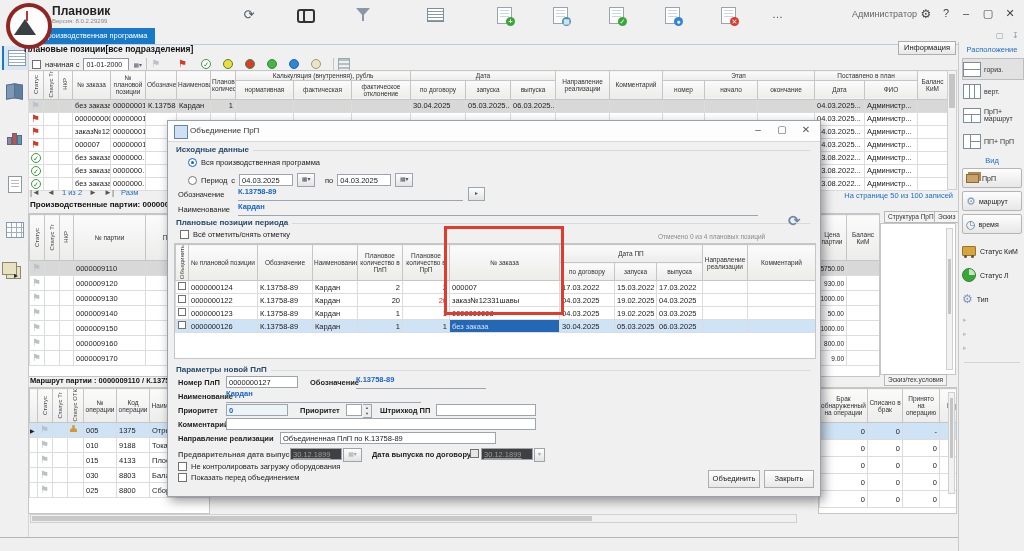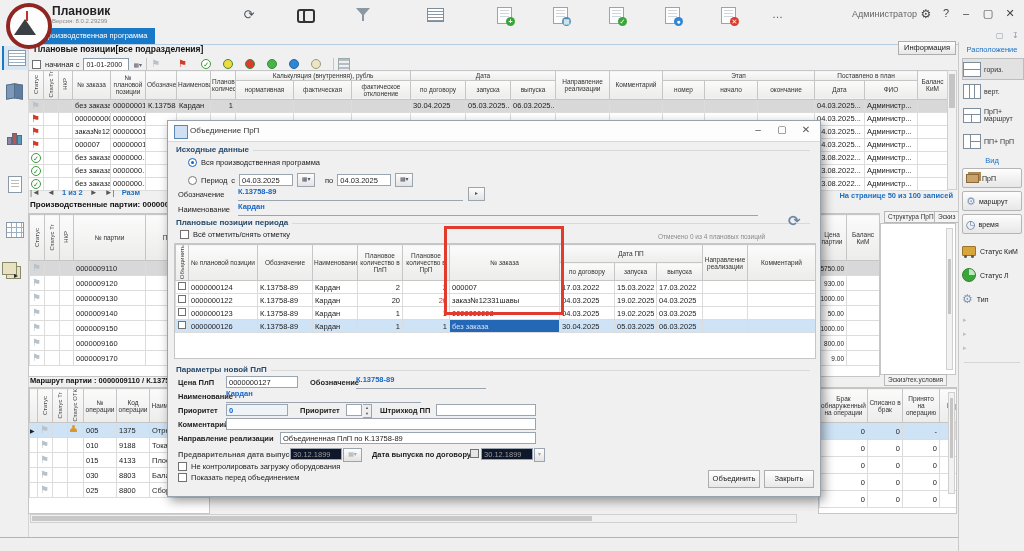--- a/index.html
+++ b/index.html
@@ -57,21 +57,21 @@
   .mini i{position:absolute;background:#7f8c99;}
   .vbtn{left:3px;width:60px;height:20px;border:1px solid #b5b5b5;border-radius:2px;background:linear-gradient(#fdfdfd,#e7e7e7);display:flex;align-items:center;gap:3px;padding:0 3px;font-size:7px;cursor:pointer;box-sizing:border-box;}
   .flaticon{left:3px;width:62px;height:22px;display:flex;align-items:center;gap:4px;font-size:7px;cursor:pointer;}
   .kimbox{width:12px;height:8px;background:#d8a43c;border:1px solid #9a7428;border-radius:1px;position:relative;flex:none;}
   .kimbox i{position:absolute;bottom:-3px;width:3px;height:3px;border-radius:50%;background:#555;}
   .greenpie{width:12px;height:12px;border-radius:50%;background:conic-gradient(#bfe8bf 0 90deg,#3aa63a 90deg 360deg);border:1px solid #2c7e2c;flex:none;}
   .gearblue{color:#7c96b8;font-size:11px;flex:none;}
   .chev{color:#c0c0c0;font-size:7px;left:4px;}
   
   .secttitle{font-weight:bold;font-size:8.5px;color:#111;white-space:nowrap;}
-  .bluelink{color:#1b6fc4;font-size:7.5px;white-space:nowrap;font-weight:bold;}
+  .bluelink{color:#1b6fc4;font-size:7.5px;white-space:nowrap;}
   .btn{border:1px solid #adadad;background:linear-gradient(#fefefe,#e8e8e8);text-align:center;font-size:7.5px;color:#222;cursor:pointer;}
   
   .cb{width:7px;height:7px;border:1px solid #707070;background:#fff;display:inline-block;}
   .dateinput{height:11px;border:1px solid #8a9aa8;background:#fff;font-size:7px;line-height:11px;padding:0 2px;white-space:nowrap;}
   .flag{font-size:10px;line-height:10px;}
   .flag.pale{color:#b9c2c9;} .flag.red{color:#d23b28;}
   .circ{width:10px;height:10px;border-radius:50%;display:inline-block;border:1px solid #3c8a3c;box-sizing:border-box;}
   .okc{width:10px;height:10px;border-radius:50%;border:1px solid #3c9a3c;color:#2e8b2e;font-size:7px;line-height:9px;text-align:center;display:inline-block;background:#fff;font-weight:bold;box-sizing:border-box;}
   .sep{width:1px;height:12px;background:#c5c5c5;display:inline-block;}
   .stackic{width:10px;height:11px;background:repeating-linear-gradient(#b5bec6 0 2px,#f0f0f0 2px 4px);border:1px solid #9aa;}
@@ -96,21 +96,21 @@
   .dlgwinbtn{top:3px;font-size:10px;color:#555;width:14px;text-align:center;}
   .legend{font-weight:bold;font-size:8px;color:#274b6d;white-space:nowrap;background:#f0f0f0;padding-right:4px;z-index:2;}
   .gline{height:1px;background:#d9d9d9;}
   .radio{width:9px;height:9px;border-radius:50%;border:1px solid #777;background:#fff;box-sizing:border-box;}
   .radio.on{border:1px solid #1464c8;}
   .radio.on i{position:absolute;left:2px;top:2px;width:3px;height:3px;border-radius:50%;background:#1464c8;}
   .fldlbl{font-size:7.5px;color:#222;white-space:nowrap;}
   .blueval{font-size:7.5px;font-weight:bold;color:#1464c8;white-space:nowrap;}
   .ulfield{border-bottom:1px solid #9aa5af;}
   .inputbox{background:#fff;border:1px solid #9aa5af;font-size:7.5px;line-height:11px;height:12px;padding:0 2px;box-sizing:border-box;white-space:nowrap;overflow:hidden;}
-  .inputbox.disabled{background:#0f172a;color:#9a9a9a;}
+  .inputbox.disabled{background:#404040;color:#9a9a9a;text-decoration:underline;}
   .smbtn{background:linear-gradient(#fdfdfd,#e3e3e3);border:1px solid #9aa5af;font-size:6px;text-align:center;color:#556;}
   #redbox{left:276px;top:105px;width:114px;height:83px;border:3px solid #e23b2e;z-index:60;background:transparent;}
   .refresh{font-size:15px;color:#6b87a8;font-weight:bold;}
   .cellsel{background:#2467b4 !important;color:#cfe2ff !important;}
   .grayinfo{font-size:6.5px;color:#8a8a8a;white-space:nowrap;}
   .person{width:7px;height:8px;position:relative;display:inline-block;}
   .person:before{content:"";position:absolute;left:2px;top:0;width:3px;height:3px;border-radius:50%;background:#d8962c;}
   .person:after{content:"";position:absolute;left:0;top:3px;width:7px;height:4px;border-radius:3px 3px 0 0;background:#d8962c;}
   #statusbar{left:0;top:537px;width:1024px;height:14px;background:#efefef;border-top:1px solid #b5b5b5;}
   .ptab{border:1px solid #b9b9b9;background:#f3f3f3;font-size:6.5px;line-height:10px;text-align:center;color:#333;white-space:nowrap;padding:0 3px;}
@@ -197,21 +197,21 @@
       <span class="libox grid"></span>
     </div>
   <div class="abs lslot" style="top:262px;">
       <span class="layer" style="position:absolute;inset:0;">
         <i></i>
         <i></i>
         <b>▸</b>
       </span>
     </div>
 
-  <div class="abs secttitle" style="left:34px;top:44px;">Плановые позиции[все подразделения]</div>
+  <div class="abs secttitle" style="left:24px;top:44px;">Плановые позиции[все подразделения]</div>
   <div class="abs btn" style="left:898px;top:41px;width:56px;height:12px;line-height:12px;">Информация</div>
 
   <div class="abs" style="left:32px;top:58px;height:12px;display:flex;align-items:center;gap:4px;">
     <span class="cb"></span>
     <span style="font-size:7.5px;">начиная с</span>
     <span class="dateinput" style="width:40px;">01-01-2000</span>
     <span style="font-size:6px;color:#667;">▦▾</span>
     <span class="sep"></span>
     <span class="flag pale">⚑</span>
     <span class="flag red" style="margin-left:14px;">⚑</span>
@@ -925,21 +925,21 @@
         </tr>
       </tbody>
     </table>
     </div>
 
     <div class="abs" id="redbox"></div>
 
     <div class="abs gline" style="left:8px;right:10px;top:249px;"></div>
     <div class="abs legend" style="left:8px;top:244px;">Параметры новой ПлП</div>
 
-    <div class="abs fldlbl" style="left:10px;top:257px;font-weight:bold;">Цена ПлП</div>
+    <div class="abs fldlbl" style="left:10px;top:257px;font-weight:bold;">Номер ПлП</div>
     <div class="abs inputbox" style="left:58px;top:255px;width:72px;">0000000127</div>
     <div class="abs fldlbl" style="left:142px;top:257px;font-weight:bold;">Обозначение</div>
     <div class="abs ulfield" style="left:188px;top:254px;width:130px;height:13px;">
       <span class="blueval">К.13758-89</span></div>
 
     <div class="abs fldlbl" style="left:10px;top:271px;font-weight:bold;">Наименование</div>
     <div class="abs ulfield" style="left:58px;top:268px;width:195px;height:13px;">
       <span class="blueval">Кардан</span></div>
 
     <div class="abs fldlbl" style="left:10px;top:285px;font-weight:bold;">Приоритет</div>
@@ -947,21 +947,21 @@
     <div class="abs fldlbl" style="left:132px;top:285px;font-weight:bold;">Приоритет</div>
     <div class="abs inputbox" style="left:178px;top:283px;width:16px;"></div>
     <div class="abs" style="left:195px;top:283px;width:8px;height:12px;font-size:4px;line-height:6px;text-align:center;color:#556;border:1px solid #9aa5af;border-left:none;background:#eee;">▲<br>▼</div>
     <div class="abs fldlbl" style="left:212px;top:285px;font-weight:bold;">Штрихкод ПП</div>
     <div class="abs inputbox" style="left:268px;top:283px;width:100px;"></div>
 
     <div class="abs fldlbl" style="left:10px;top:299px;font-weight:bold;">Комментарий</div>
     <div class="abs inputbox" style="left:58px;top:297px;width:310px;"></div>
 
     <div class="abs fldlbl" style="left:10px;top:313px;font-weight:bold;">Направление реализации</div>
-    <div class="abs inputbox" style="left:112px;top:311px;width:256px;">Объединенная ПлП по К.13758-89</div>
+    <div class="abs inputbox" style="left:112px;top:311px;width:216px;">Объединенная ПлП по К.13758-89</div>
 
     <div class="abs fldlbl" style="left:10px;top:329px;font-weight:bold;color:#555;">Предварительная дата выпуска</div>
     <div class="abs inputbox disabled" style="left:122px;top:327px;width:52px;">30.12.1899</div>
     <div class="abs smbtn" style="left:175px;top:327px;width:17px;height:12px;line-height:11px;color:#aaa;">▦▾</div>
     <div class="abs fldlbl" style="left:204px;top:329px;font-weight:bold;">Дата выпуска по договору</div>
     <div class="abs cb" style="left:302px;top:328px;background:#e5e5e5;"></div>
     <div class="abs inputbox disabled" style="left:313px;top:327px;width:52px;">30.12.1899</div>
     <div class="abs smbtn" style="left:366px;top:327px;width:9px;height:12px;line-height:11px;color:#aaa;">▾</div>
 
     <div class="abs" style="left:10px;top:341px;display:flex;align-items:center;gap:4px;">

